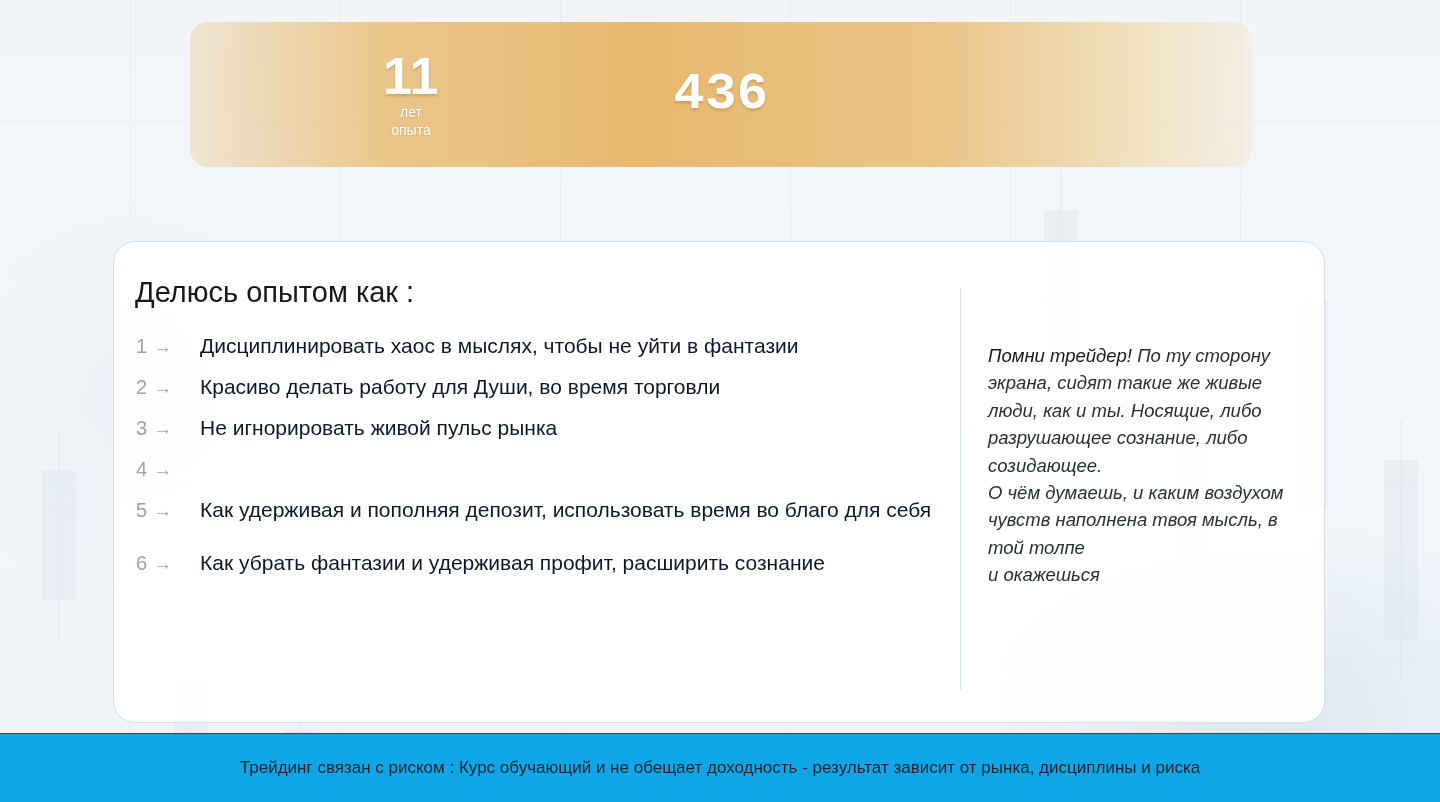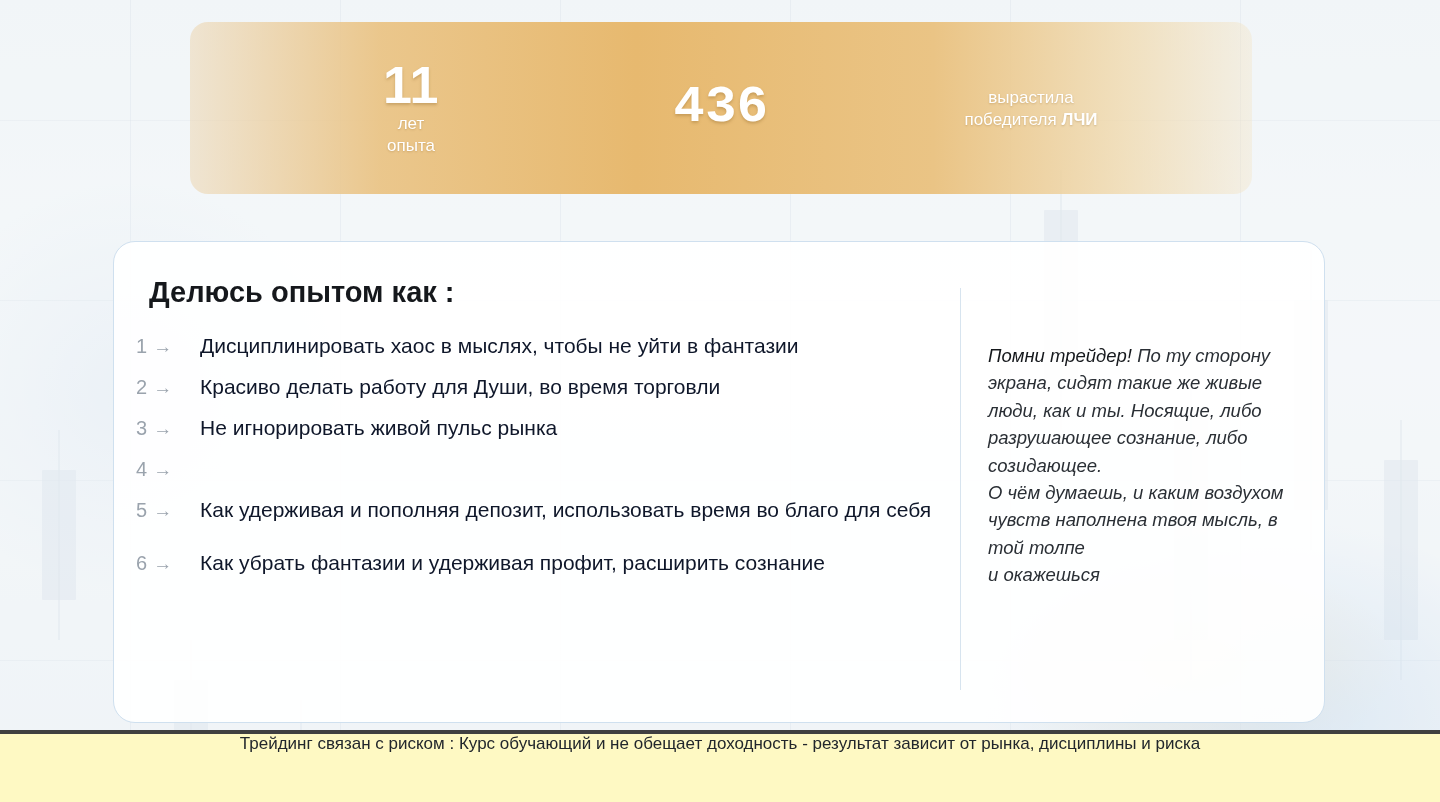--- a/index.html
+++ b/index.html
@@ -75,21 +75,21 @@
     inset: 0;
     background: rgba(244,247,250,0.55);
   }
 
   
   #stats-banner {
     position: absolute;
     left: 190px;
     top: 22px;
     width: 1062px;
-    height: 172px;
+    height: 145px;
     border-radius: 18px;
     background: linear-gradient(90deg,
         rgba(236,214,178,0.55) 0%,
         rgba(234,196,134,0.95) 18%,
         rgba(231,185,111,1) 42%,
         rgba(234,196,133,1) 70%,
         rgba(240,216,170,0.75) 88%,
         rgba(243,226,192,0.35) 100%);
     display: flex;
     align-items: center;
@@ -104,21 +104,21 @@
   }
   .stat-num {
     font-size: 52px;
     font-weight: bold;
     line-height: 1;
     letter-spacing: 0.5px;
     text-shadow: 0 2px 3px rgba(140,100,40,0.35);
   }
   .stat-label {
     margin-top: 2px;
-    font-size: 17px;
+    font-size: 14px;
     line-height: 1.28;
     text-shadow: 0 1px 2px rgba(140,100,40,0.3);
   }
   .stat-label b { font-weight: bold; }
   #stat-years { margin-right: 140px; }
   #stat-traders { margin-right: 140px; font-family: Liberation Mono, monospace; }
 
   
   #main-card {
     position: absolute;
@@ -133,22 +133,22 @@
     display: flex;
   }
   #card-left {
     width: 846px;
     padding: 34px 0 0 10px;
     box-sizing: border-box;
   }
   #card-title {
     font-size: 29px;
     color: #15181c;
-    margin: 0 0 22px 25px;
-    font-weight: bold;
+    margin: 0 0 22px 11px;
+    font-weight: normal;
   }
   .list-row {
     display: flex;
     align-items: flex-start;
     margin-bottom: 10px;
     padding-left: 12px;
   }
   .row-marker {
     flex: 0 0 64px;
     color: #9aa3ad;
@@ -184,23 +184,24 @@
   }
   #note-text .lead { color: #15181c; }
 
   
   #footer-bar {
     position: absolute;
     left: 0;
     right: 0;
     bottom: 0;
     height: 68px;
-    background: #fef9c3;
-    border-top: 4px solid #404040;
+    background: #0ea5e9;
+    border-top: 1px solid #404040;
     display: flex;
+    align-items: center;
     justify-content: center;
   }
   #footer-text {
     font-size: 17px;
     color: #22272c;
   }
 </style>
 </head>
 <body>
 
@@ -244,27 +245,20 @@
       <div>лет</div>
       <div>опыта</div>
     </div>
   </div>
 
   <div class="stat" id="stat-traders">
     <div class="stat-num">436</div>
   </div>
 
   <div class="stat" id="stat-champion">
-    <div class="stat-label">
-      <div>вырастила</div>
-      <div>
-        <span>победителя</span>
-        <b>ЛЧИ</b>
-      </div>
-    </div>
   </div>
 </div>
 
 <div id="main-card">
 
   <div id="card-left">
     <h1 id="card-title">Делюсь опытом как :</h1>
 
     <div class="list-row">
       <div class="row-marker">

